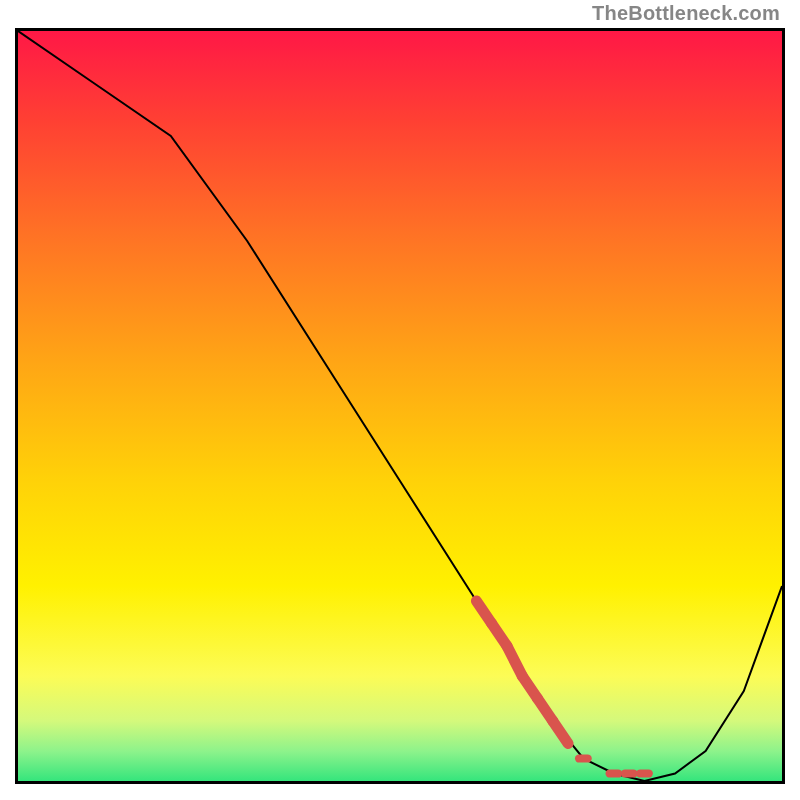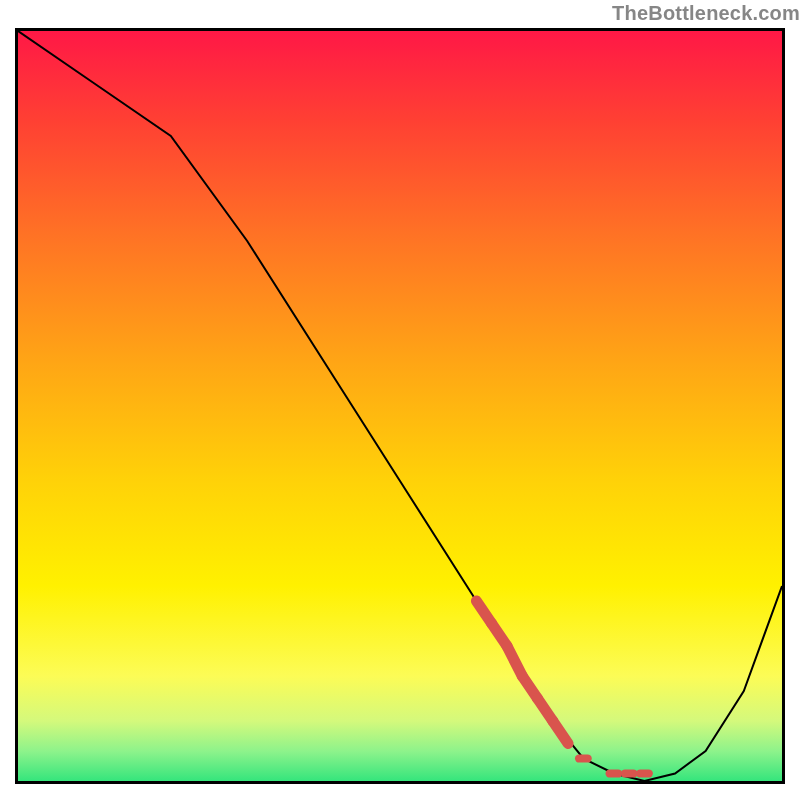--- a/index.html
+++ b/index.html
@@ -5,21 +5,21 @@
   * { margin: 0; padding: 0; box-sizing: border-box; }
   html, body { width: 800px; height: 800px; background: #fff; }
   .frame {
     position: relative;
     width: 800px;
     height: 800px;
   }
   .attribution {
     position: absolute;
     top: 2px;
-    right: 0;
+    right: 20px;
     font-family: Arial, Helvetica, sans-serif;
     font-size: 20px;
     font-weight: bold;
     color: #868686;
     letter-spacing: 0.2px;
   }
   .plot {
     position: absolute;
     left: 15px;
     top: 28px;

